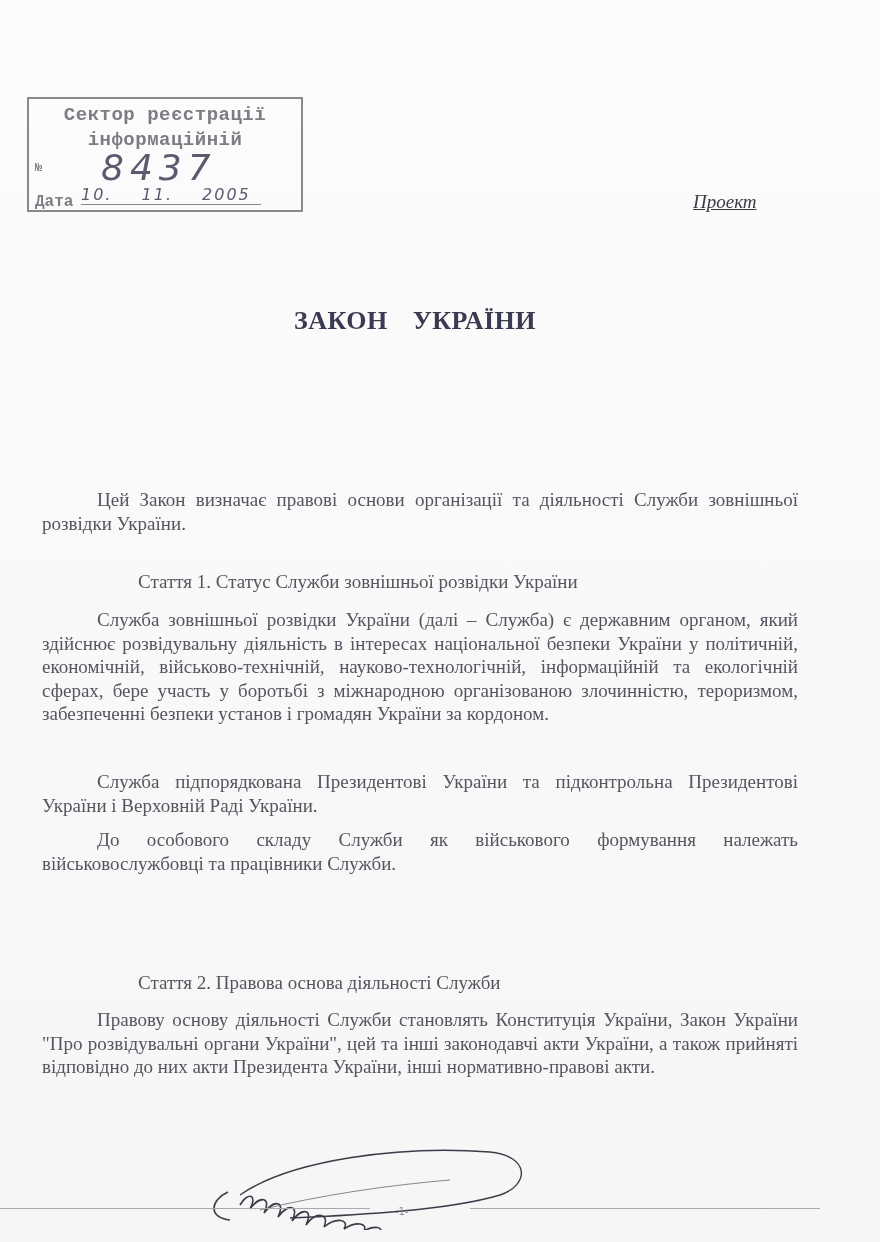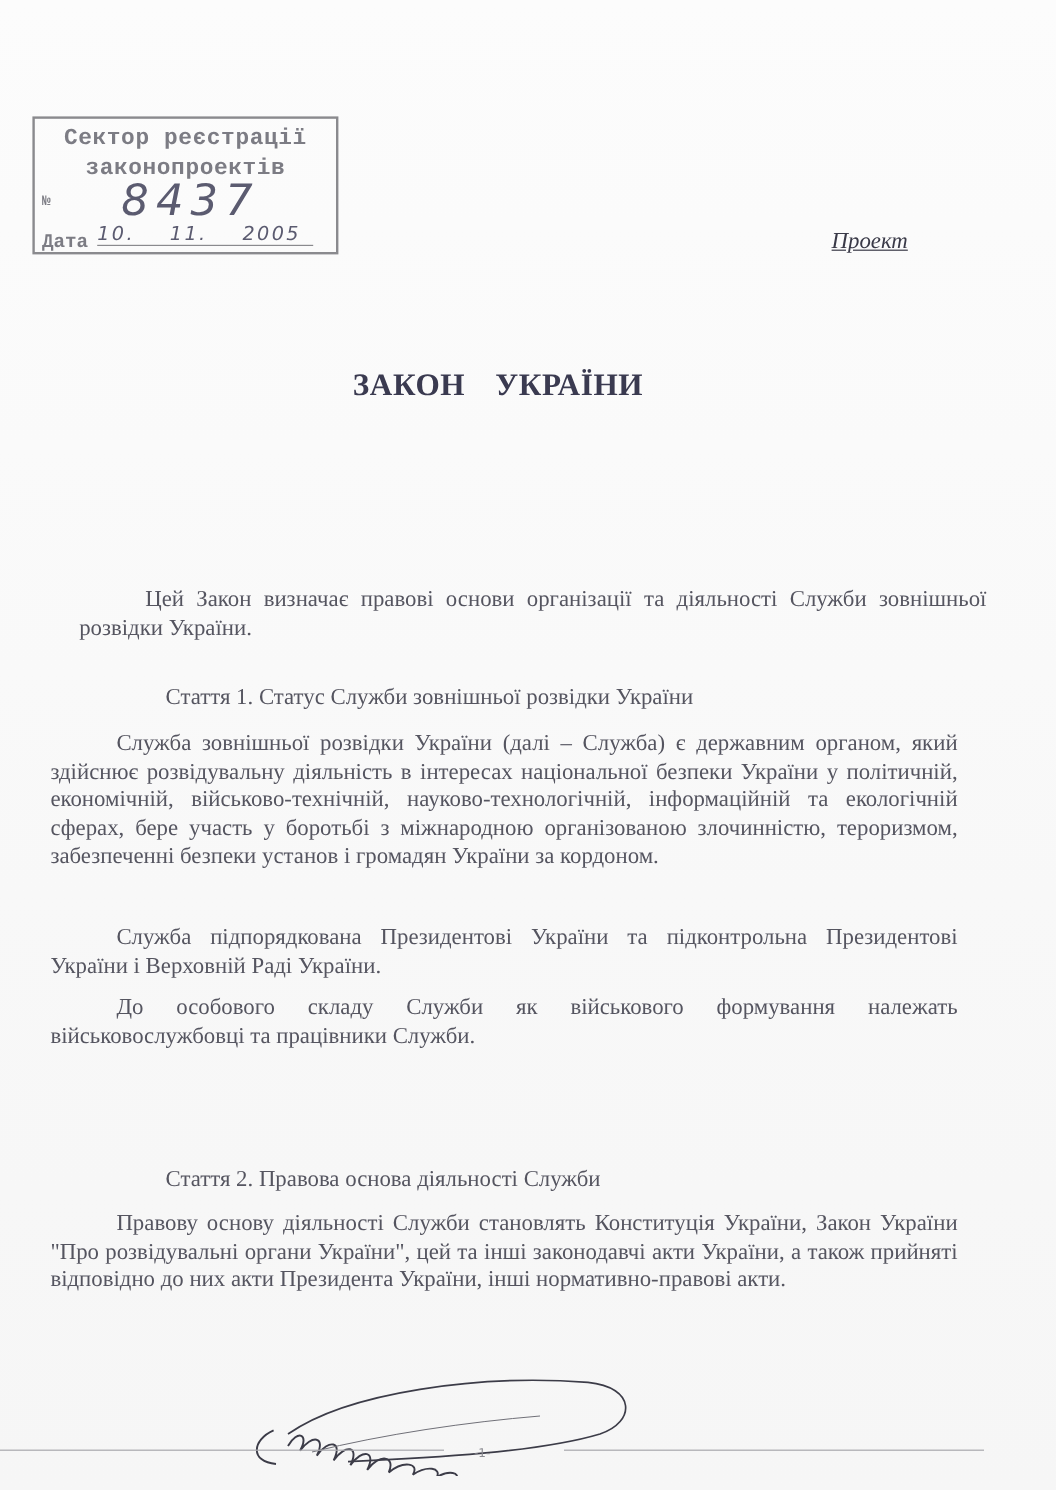--- a/index.html
+++ b/index.html
@@ -17,21 +17,21 @@
     }
     .page {
       position: absolute;
       inset: 0;
       background: linear-gradient(180deg, #fcfcfc 0%, #f8f8f8 60%, #f6f6f6 100%);
     }
     .stamp {
       position: absolute;
       left: 27px;
       top: 97px;
-      width: 255px;
+      width: 276px;
       height: 115px;
       border: 2px solid #8a8a8e;
       box-sizing: border-box;
       color: #7c7c84;
       font-family: "Liberation Mono", "DejaVu Sans Mono", monospace;
     }
     .stamp-line {
       position: absolute;
       left: 0;
       width: 100%;
@@ -162,32 +162,32 @@
       color: #8a8a90;
     }
   </style>
 </head>
 <body>
 
 <div class="page">
 
   <div class="stamp">
     <div class="stamp-line stamp-l1">Сектор реєстрації</div>
-    <div class="stamp-line stamp-l2">законопроектів</div>
+    <div class="stamp-line stamp-l2">інформаційній</div>
     <div class="stamp-no-label">№</div>
     <div class="stamp-no">8437</div>
     <div class="stamp-date-label">Дата</div>
     <div class="stamp-date">10. 11. 2005</div>
   </div>
 
   <div class="draft">Проект</div>
 
   <div class="title">ЗАКОН   УКРАЇНИ</div>
 
-  <div class="body" style="top:488px;margin-left:24px;">
+  <div class="body" style="top:488px;">
     <p>Цей Закон визначає правові основи організації та діяльності Служби зовнішньої розвідки України.</p>
   </div>
 
   <div class="article-heading" style="top:571px;">Стаття 1. Статус Служби зовнішньої розвідки України</div>
 
   <div class="body" style="top:608px;">
     <p>Служба зовнішньої розвідки України (далі – Служба) є державним органом, який здійснює розвідувальну діяльність в інтересах національної безпеки України у політичній, економічній, військово-технічній, науково-технологічній, інформаційній та екологічній сферах, бере участь у боротьбі з міжнародною організованою злочинністю, тероризмом, забезпеченні безпеки установ і громадян України за кордоном.</p>
   </div>
   <div class="body" style="top:828px;">
     <p>До особового складу Служби як військового формування належать військовослужбовці та працівники Служби.</p>

